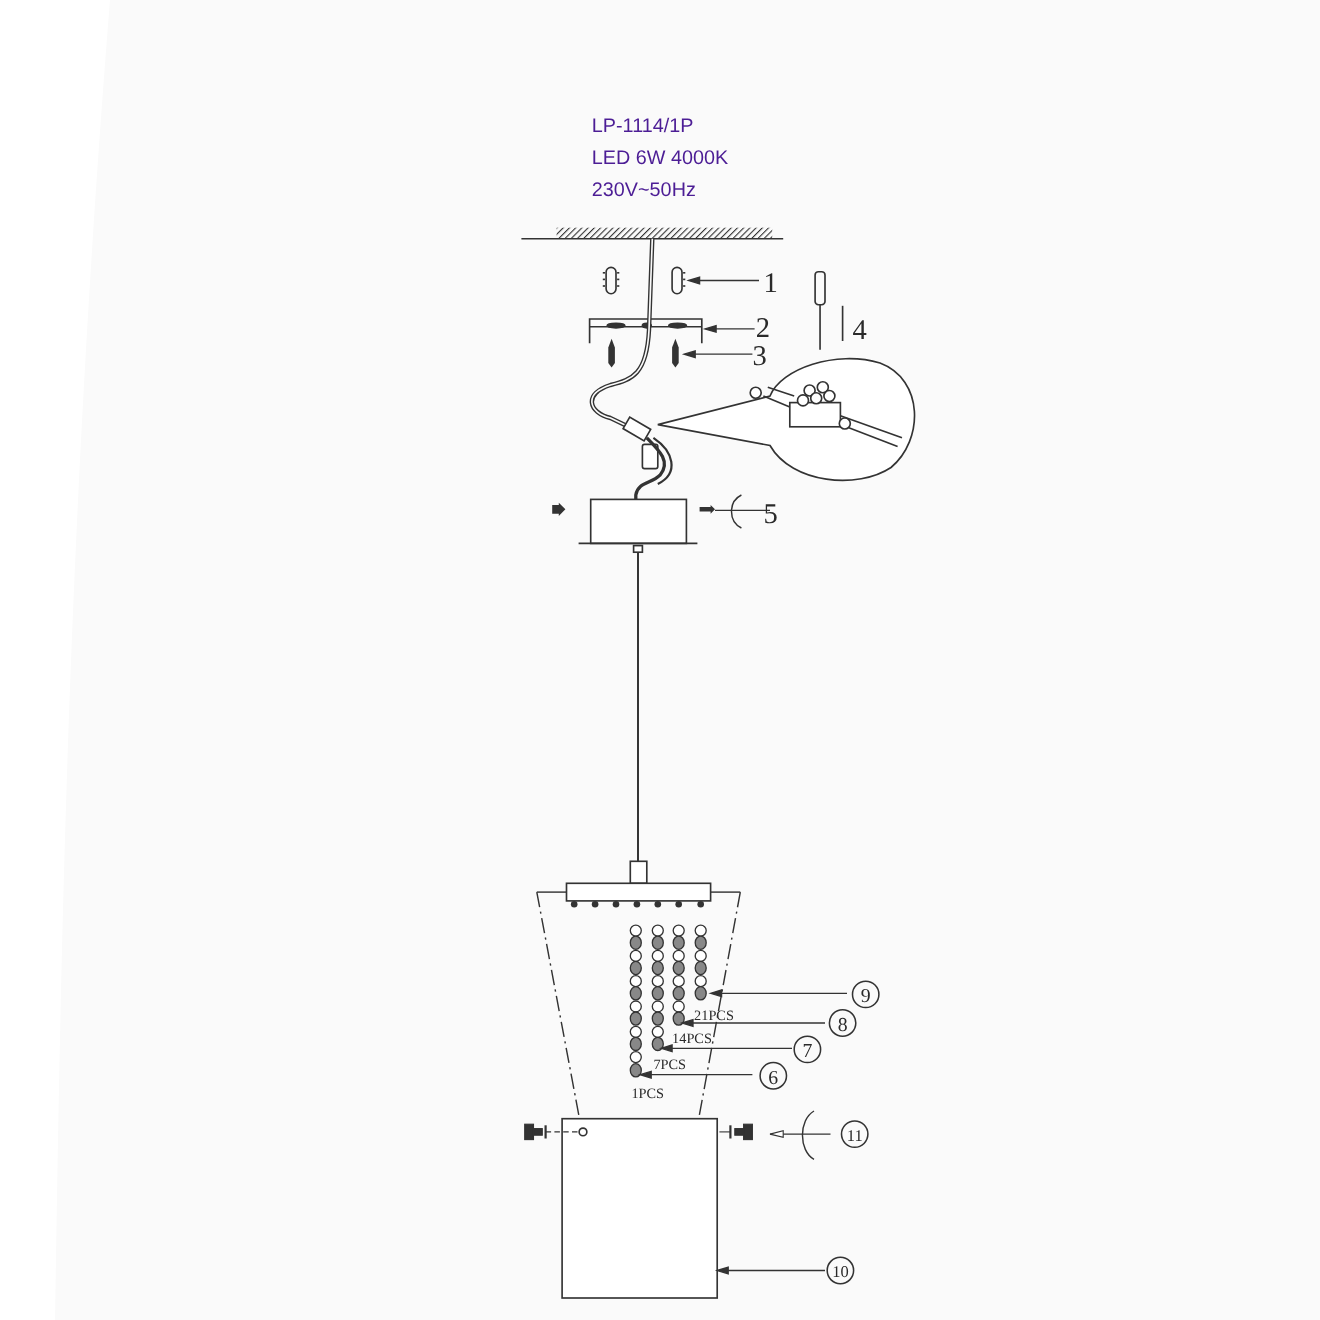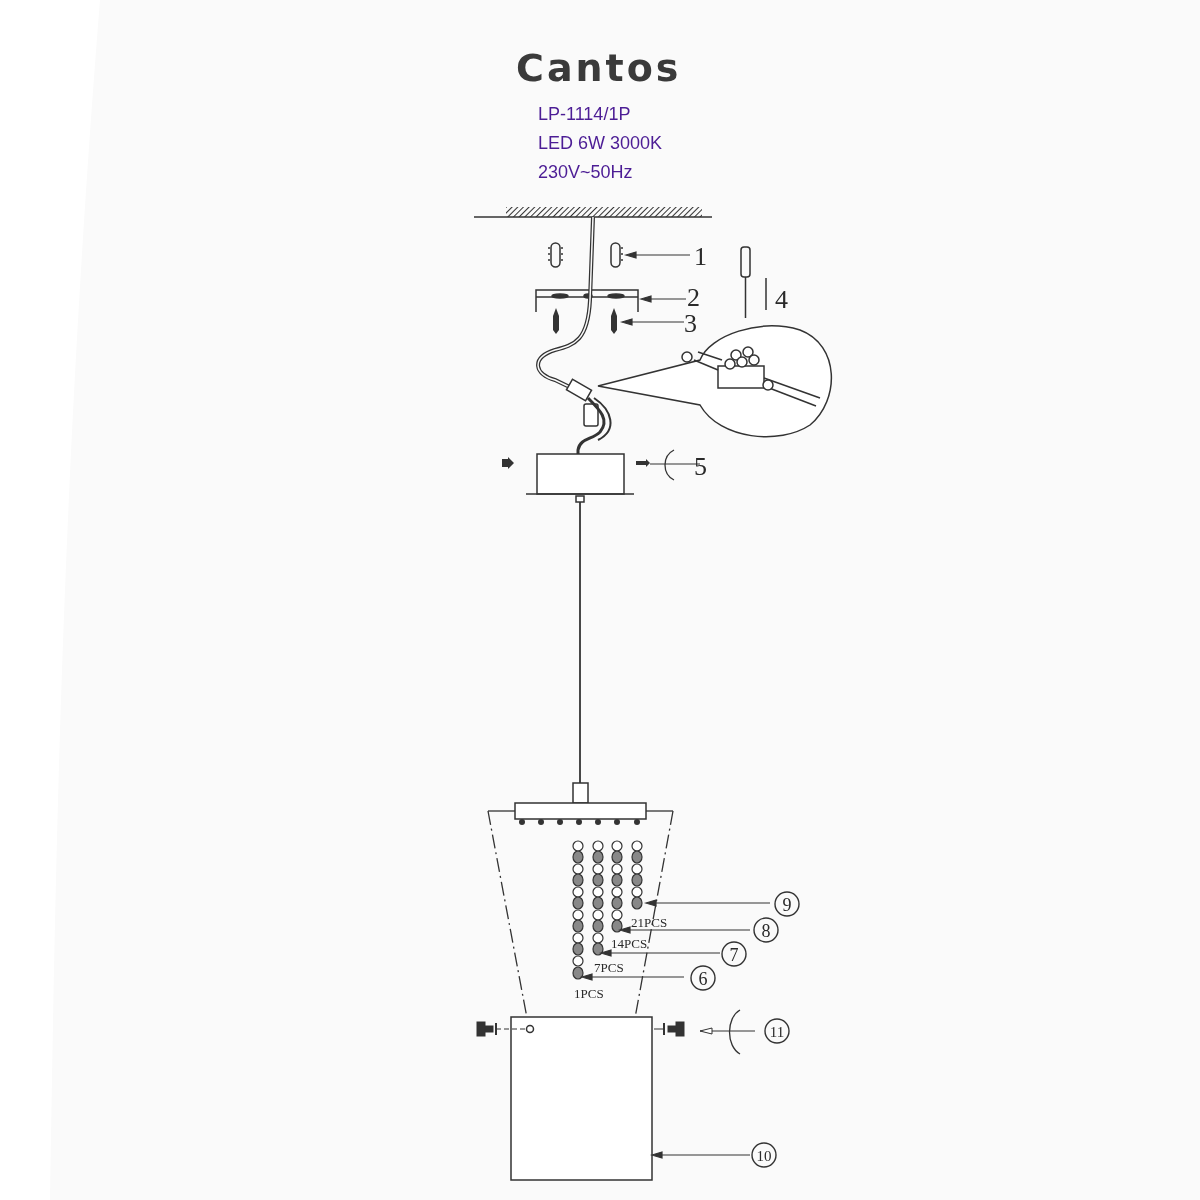--- a/index.html
+++ b/index.html
@@ -247,17 +247,16 @@
     <text x="703" y="985" font-size="18" text-anchor="middle">6</text>
     <text x="764" y="1161" font-size="15" text-anchor="middle">10</text>
     <text x="777" y="1037" font-size="15" text-anchor="middle">11</text>
 
     <text x="631" y="927" font-size="13">21PCS</text>
     <text x="611" y="948" font-size="13">14PCS</text>
     <text x="594" y="972" font-size="13">7PCS</text>
     <text x="574" y="998" font-size="13">1PCS</text>
   </svg>
 
-  <div class="title">Cantos</div>
   <div class="spec l1">LP-1114/1P</div>
-  <div class="spec l2">LED 6W 3000K</div>
+  <div class="spec l2">LED 6W 4000K</div>
   <div class="spec l3">230V~50Hz</div>
 </div>
 
 </body></html>

